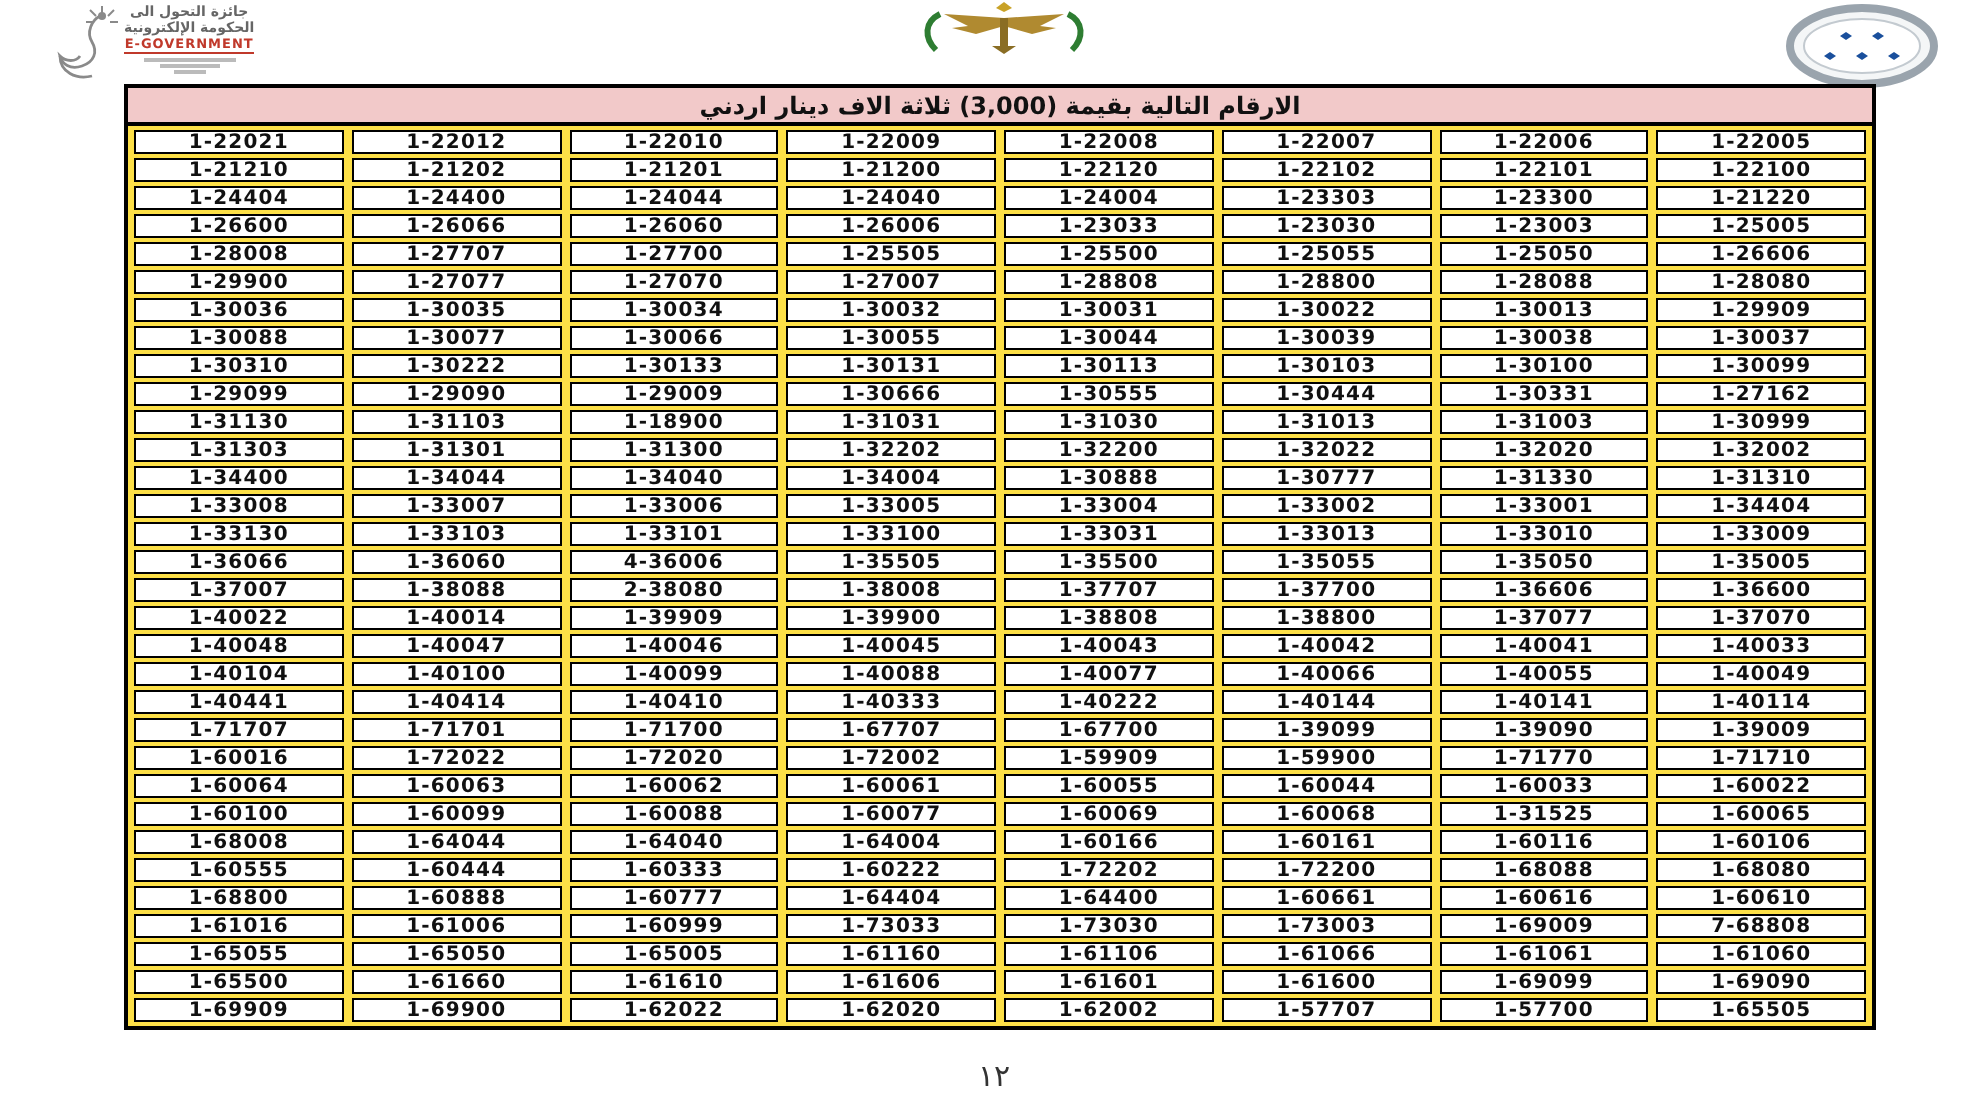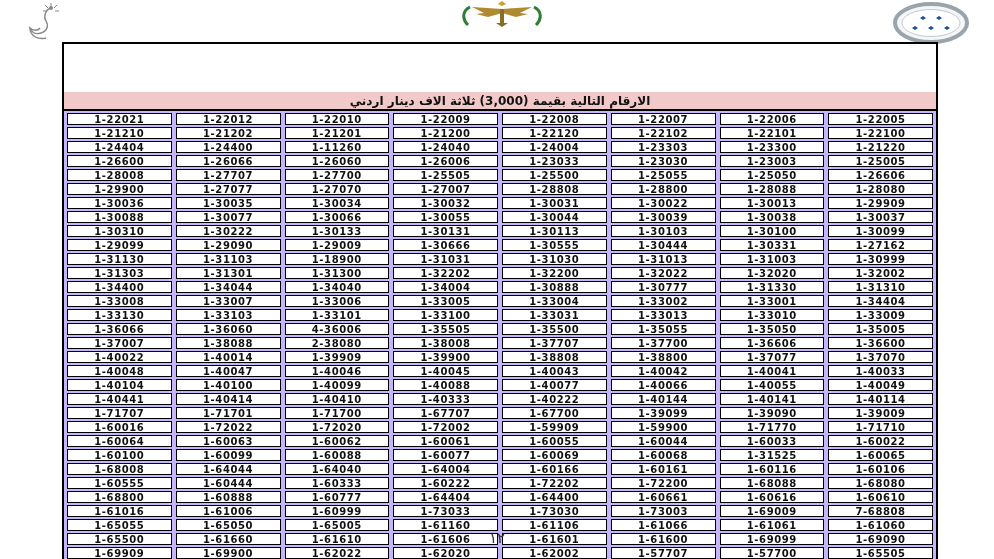--- a/index.html
+++ b/index.html
@@ -22,25 +22,24 @@
   
   .doc-table{
     position:absolute;left:62px;top:42px;width:876px;
     border:2px solid #000;background:#fff;box-sizing:border-box;
   }
   .doc-title{
     height:17px;background:#f2c9c9;border-bottom:2px solid #000;
     display:flex;align-items:center;justify-content:center;
     font-size:12px;font-weight:bold;color:#111;direction:rtl;
     letter-spacing:.2px;
-    margin-top:48px;
   }
   .numbers-grid{
     display:grid;grid-template-columns:repeat(8,1fr);
-    grid-auto-rows:14px;background:#c4b5fd;padding:1px 1px;
+    grid-auto-rows:14px;background:#fde047;padding:1px 1px;
   }
   .cell{
     margin:1px 2px;border:1px solid #000;background:#fff;
     display:flex;align-items:center;justify-content:center;
     font-size:10px;font-weight:bold;color:#111;letter-spacing:.6px;
     box-sizing:border-box;
   }
   
   .footer-page{
     position:absolute;left:0;right:0;top:529px;text-align:center;
@@ -60,20 +59,30 @@
       <g stroke="#8a8a8a" stroke-width="1">
         <line x1="25" y1="5" x2="25" y2="1"></line>
           <line x1="22" y1="6" x2="19" y2="3"></line>
         <line x1="28" y1="6" x2="31" y2="3"></line>
           <line x1="21" y1="9" x2="17" y2="9"></line>
         <line x1="29" y1="9" x2="33" y2="9"></line>
       </g>
       <circle cx="25" cy="6" r="2" fill="#8a8a8a"></circle>
     </svg>
   </span>
+  <div class="egov-text">
+    <div class="l1">جائزة التحول الى</div>
+    <div class="l2">الحكومة الإلكترونية</div>
+    <div class="l3">E-GOVERNMENT</div>
+    <div class="tinybars">
+      <div style="width:46px"></div>
+        <div style="width:30px"></div>
+        <div style="width:16px"></div>
+    </div>
+  </div>
 </div>
 
 <div class="logo-emblem">
   <span>
     <svg width="96" height="28" viewBox="0 0 96 28">
 
       <path d="M14 24 C8 18 8 10 16 6" fill="none" stroke="#2e7d32" stroke-width="3"></path>
       <path d="M82 24 C88 18 88 10 80 6" fill="none" stroke="#2e7d32" stroke-width="3"></path>
 
       <path d="M44 3 L48 0 L52 3 L48 5 Z" fill="#c9a227"></path>
@@ -120,21 +129,21 @@
       <div class="cell">1-21210</div>
       <div class="cell">1-21202</div>
       <div class="cell">1-21201</div>
       <div class="cell">1-21200</div>
       <div class="cell">1-22120</div>
       <div class="cell">1-22102</div>
       <div class="cell">1-22101</div>
       <div class="cell">1-22100</div>
       <div class="cell">1-24404</div>
       <div class="cell">1-24400</div>
-      <div class="cell">1-11260</div>
+      <div class="cell">1-24044</div>
       <div class="cell">1-24040</div>
       <div class="cell">1-24004</div>
       <div class="cell">1-23303</div>
       <div class="cell">1-23300</div>
       <div class="cell">1-21220</div>
       <div class="cell">1-26600</div>
       <div class="cell">1-26066</div>
       <div class="cell">1-26060</div>
       <div class="cell">1-26006</div>
       <div class="cell">1-23033</div>

